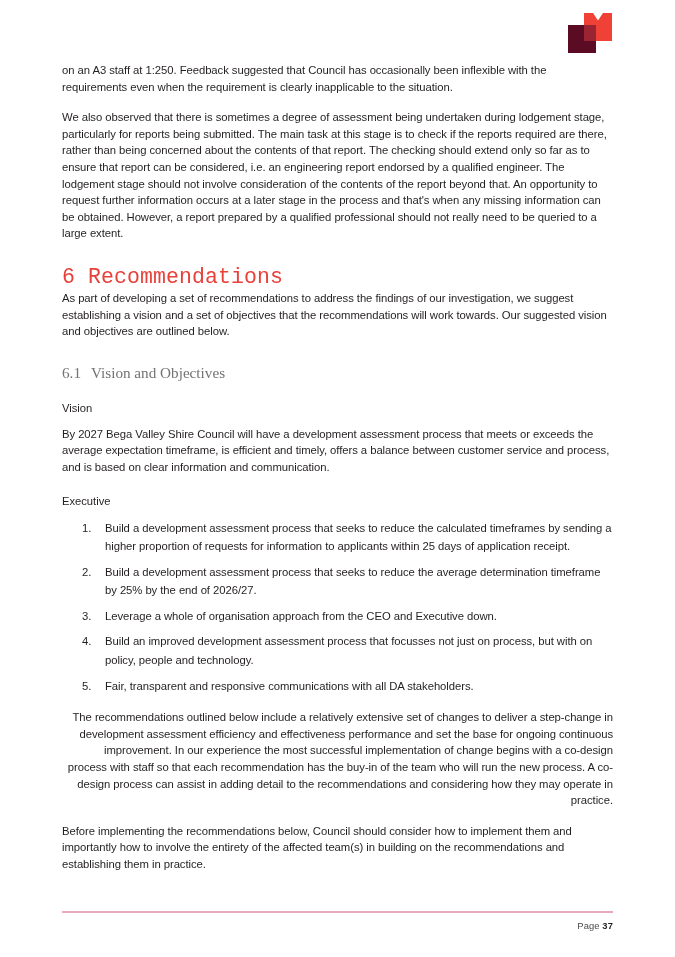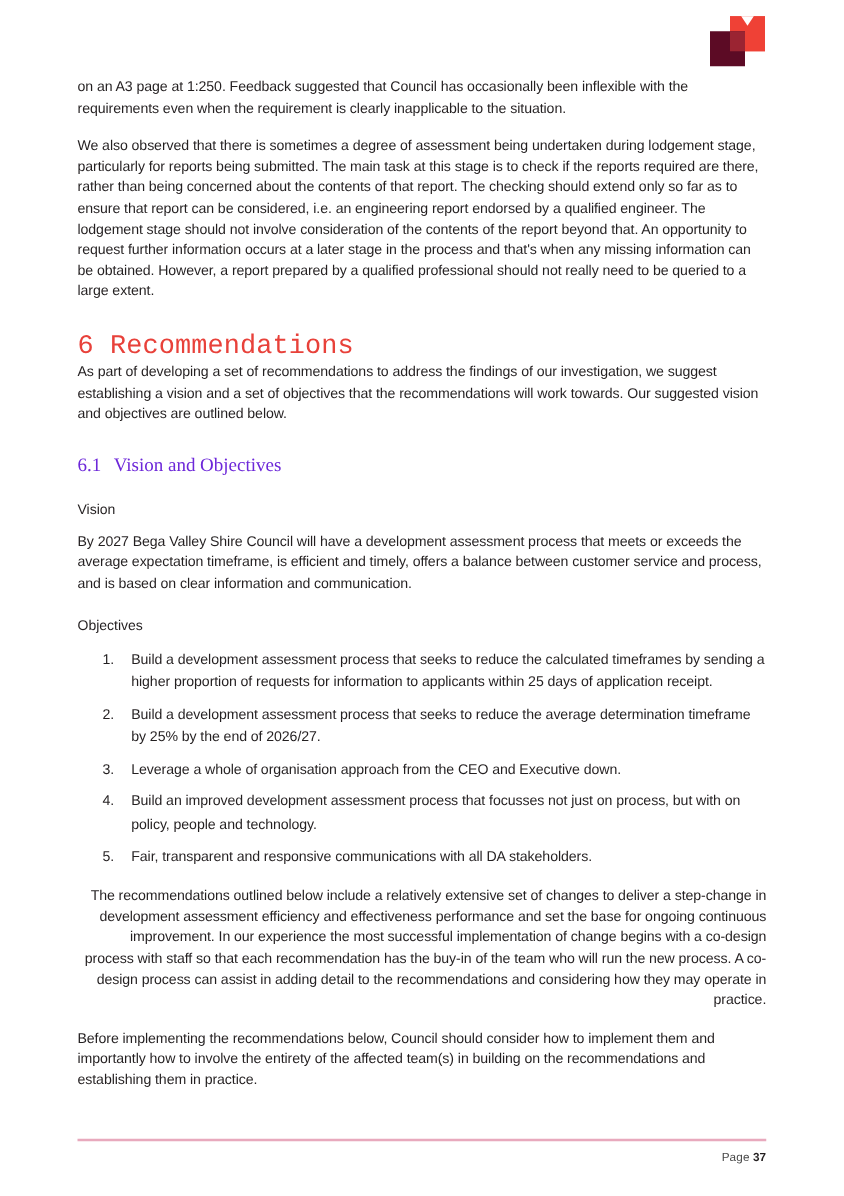--- a/index.html
+++ b/index.html
@@ -67,21 +67,21 @@
     letter-spacing: 0.1px;
   }
   h1.chapter .num {
     margin-right: 13px;
   }
 
   h2.section {
     font-family: "Liberation Serif", serif;
     font-size: 15.2px;
     font-weight: 400;
-    color: #6d28d9;
+    color: #737373;
     margin: 23px 0 0 0;
     line-height: 20px;
   }
   h2.section .num {
     margin-right: 10px;
   }
 
   h3.minor {
     font-size: 11.2px;
     font-weight: 400;
@@ -156,39 +156,39 @@
 
         <rect x="2" y="14" width="28" height="28" fill="#5c0b25"></rect>
 
         <rect x="18" y="14" width="12" height="16" fill="#9b2432"></rect>
       </svg>
     </div>
   </div>
 
   <div class="content">
 
-    <p class="body-text">on an A3 page at 1:250. Feedback suggested that Council has occasionally been inflexible with the requirements even when the requirement is clearly inapplicable to the situation.</p>
+    <p class="body-text">on an A3 staff at 1:250. Feedback suggested that Council has occasionally been inflexible with the requirements even when the requirement is clearly inapplicable to the situation.</p>
 
     <p class="body-text">We also observed that there is sometimes a degree of assessment being undertaken during lodgement stage, particularly for reports being submitted. The main task at this stage is to check if the reports required are there, rather than being concerned about the contents of that report. The checking should extend only so far as to ensure that report can be considered, i.e. an engineering report endorsed by a qualified engineer. The lodgement stage should not involve consideration of the contents of the report beyond that. An opportunity to request further information occurs at a later stage in the process and that's when any missing information can be obtained. However, a report prepared by a qualified professional should not really need to be queried to a large extent.</p>
 
     <h1 class="chapter">
       <span class="num">6</span><span>Recommendations</span>
     </h1>
 
     <p class="body-text after-chapter">As part of developing a set of recommendations to address the findings of our investigation, we suggest establishing a vision and a set of objectives that the recommendations will work towards. Our suggested vision and objectives are outlined below.</p>
 
     <h2 class="section">
       <span class="num">6.1</span><span>Vision and Objectives</span>
     </h2>
 
     <h3 class="minor">Vision</h3>
 
     <p class="body-text">By 2027 Bega Valley Shire Council will have a development assessment process that meets or exceeds the average expectation timeframe, is efficient and timely, offers a balance between customer service and process, and is based on clear information and communication.</p>
 
-    <h3 class="minor">Objectives</h3>
+    <h3 class="minor">Executive</h3>
 
     <ol class="objectives">
       <li>
         <span class="marker">1.</span>
         <span>Build a development assessment process that seeks to reduce the calculated timeframes by sending a higher proportion of requests for information to applicants within 25 days of application receipt.</span>
       </li>
       <li>
         <span class="marker">2.</span>
         <span>Build a development assessment process that seeks to reduce the average determination timeframe by 25% by the end of 2026/27.</span>
       </li>

